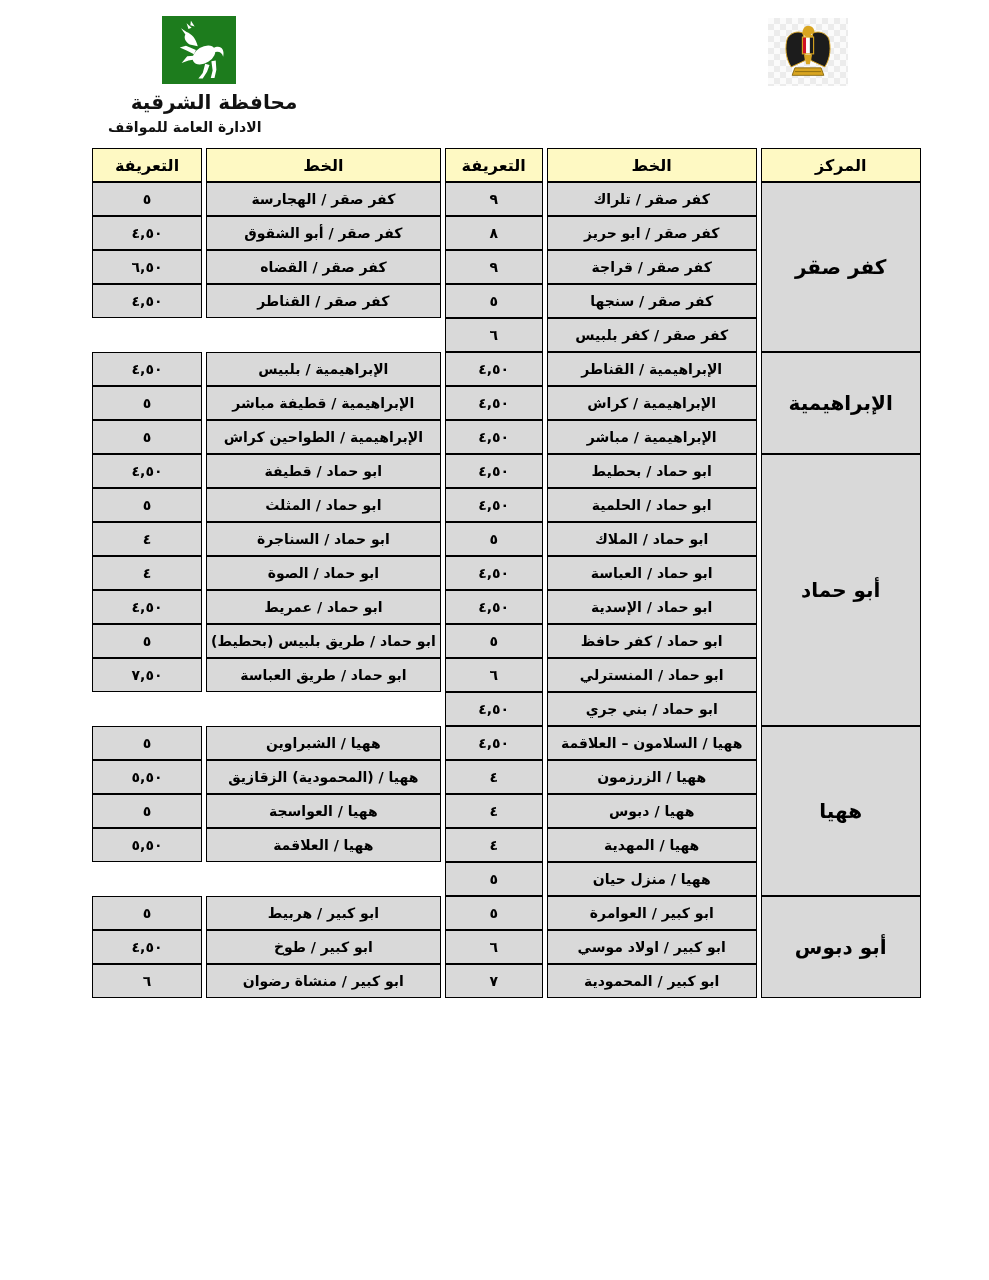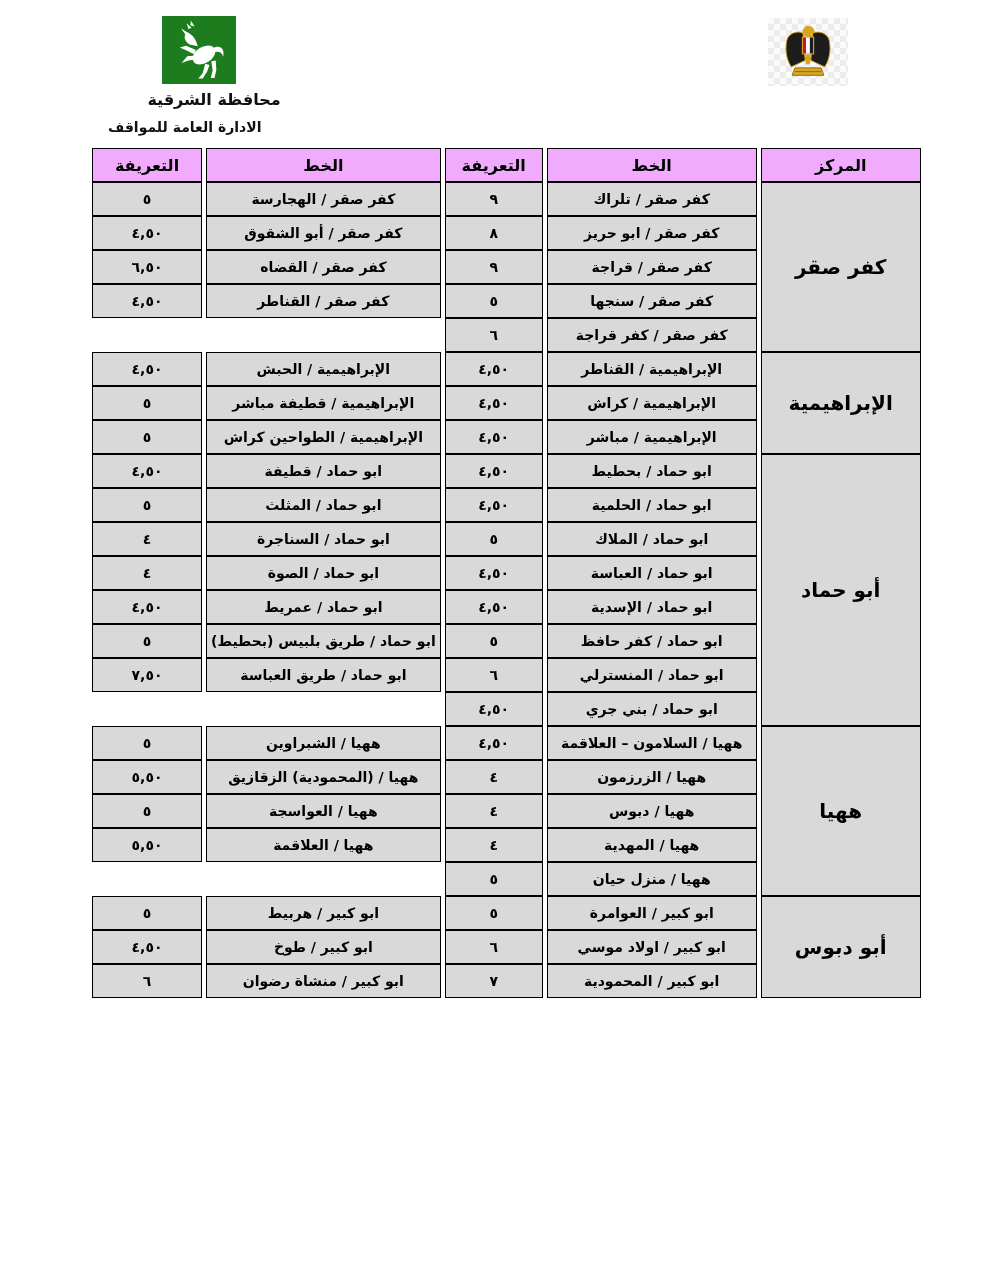--- a/index.html
+++ b/index.html
@@ -14,38 +14,38 @@
     background:#1d7c1d;display:flex;align-items:center;justify-content:center;
   }
   .emblem{
     position:absolute;left:768px;top:18px;width:80px;height:68px;
     background:repeating-conic-gradient(#ececec 0% 25%, #fbfbfb 0% 50%) 0 0 / 12px 12px;
     display:flex;align-items:center;justify-content:center;
   }
   
   .org-title{
     position:absolute;left:118px;top:90px;width:192px;
-    text-align:center;font-size:16px;font-weight:bold;color:#111;direction:rtl;
+    text-align:center;font-size:20px;font-weight:bold;color:#111;direction:rtl;
   }
   .dept-title{
     position:absolute;left:108px;top:119px;width:206px;
     text-align:left;font-size:14px;font-weight:bold;color:#111;direction:rtl;
   }
   
   table.fares{
     position:absolute;left:88px;top:148px;
     border-collapse:separate;border-spacing:4px 0;
     direction:rtl;table-layout:fixed;
   }
   table.fares th, table.fares td{
     border:1px solid #000;height:34px;box-sizing:border-box;
     text-align:center;vertical-align:middle;font-weight:bold;color:#000;
     padding:0 4px;overflow:hidden;white-space:nowrap;
   }
-  table.fares th{background:#f0abfc;font-size:16px;}
+  table.fares th{background:#fef9c3;font-size:16px;}
   table.fares td{background:#d9d9d9;font-size:14px;}
   table.fares td.center-cell{font-size:20px;}
   table.fares td.blank{background:transparent;border:none;}
 </style>
 </head>
 <body>
 
 <div class="horse-logo">
   <svg width="66" height="62" viewBox="0 0 100 100">
     <g fill="#ffffff">
@@ -122,30 +122,30 @@
         <td>كفر صقر / القضاه</td>
         <td>٦,٥٠</td>
       </tr>
       <tr>
         <td>كفر صقر / سنجها</td>
         <td>٥</td>
         <td>كفر صقر / القناطر</td>
         <td>٤,٥٠</td>
       </tr>
       <tr>
-        <td>كفر صقر / كفر قراجة</td>
+        <td>كفر صقر / كفر بلبيس</td>
         <td>٦</td>
         <td class="blank"></td>
         <td class="blank"></td>
       </tr>
       <tr>
         <td class="center-cell" rowspan="3">الإبراهيمية</td>
         <td>الإبراهيمية / القناطر</td>
         <td>٤,٥٠</td>
-        <td>الإبراهيمية / الحبش</td>
+        <td>الإبراهيمية / بلبيس</td>
         <td>٤,٥٠</td>
       </tr>
       <tr>
         <td>الإبراهيمية / كراش</td>
         <td>٤,٥٠</td>
         <td>الإبراهيمية / قطيفة مباشر</td>
         <td>٥</td>
       </tr>
       <tr>
         <td>الإبراهيمية / مباشر</td>

